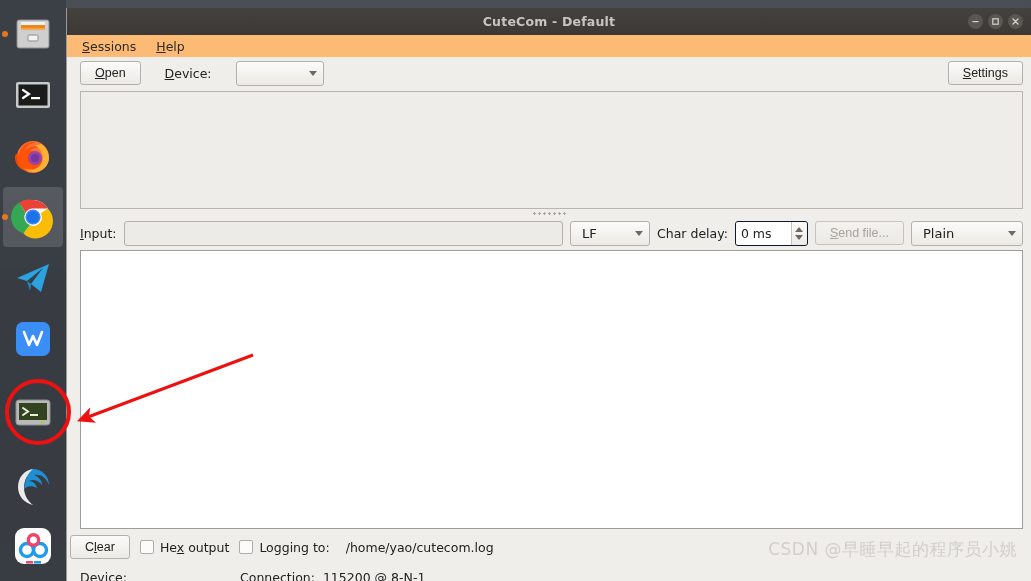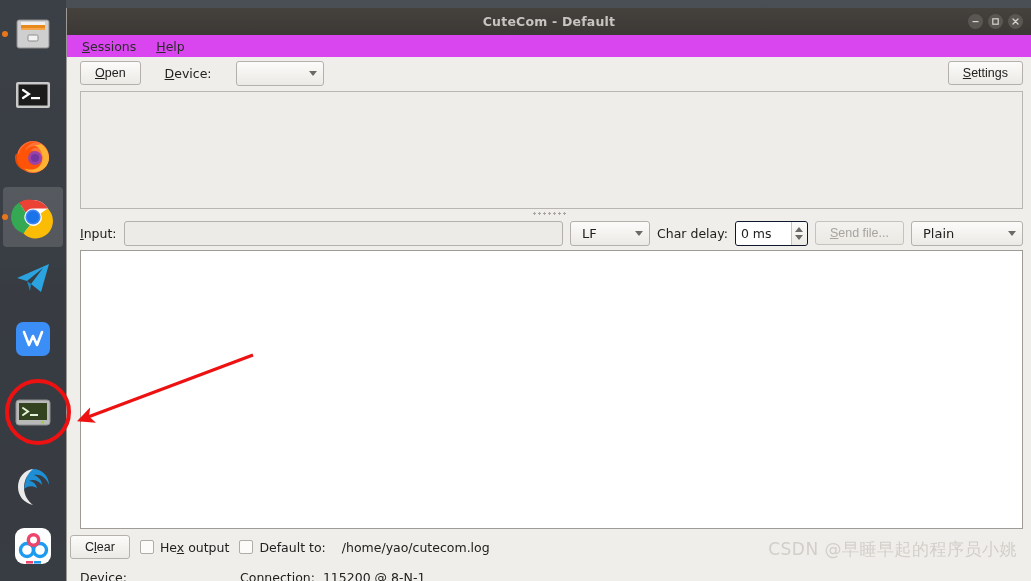--- a/index.html
+++ b/index.html
@@ -94,21 +94,21 @@
   }
   .wbtn svg { display: block; }
 
   
   #menubar {
     flex: 0 0 22px;
     height: 22px;
     display: flex; align-items: center;
     padding-left: 13px;
     gap: 16px;
-    background: #d946ef;
+    background: #fdba74;
     font-size: 12.5px; color: #2b2b2b;
   }
   .menu-item { cursor: pointer; padding: 1px 2px; }
   .menu-item u { text-decoration: underline; }
 
   
   #toolbar {
     flex: 0 0 32px;
     display: flex; align-items: center;
     padding: 0 6px 0 13px;
@@ -450,21 +450,21 @@
   <div id="output"></div>
 
   <div id="bottomrow">
     <button class="btn">C<u>l</u>ear</button>
     <label class="checkwrap">
       <span class="checkbox"></span>
       <span class="lbl">He<u>x</u> output</span>
     </label>
     <label class="checkwrap">
       <span class="checkbox"></span>
-      <span class="lbl">Default to:</span>
+      <span class="lbl">Logging to:</span>
     </label>
     <span class="lbl" id="logpath">/home/yao/cutecom.log</span>
   </div>
 
   <div id="statusbar">
     <span class="sb-device">
       <span>Device:</span>
       <span></span>
     </span>
     <span class="sb-conn">

